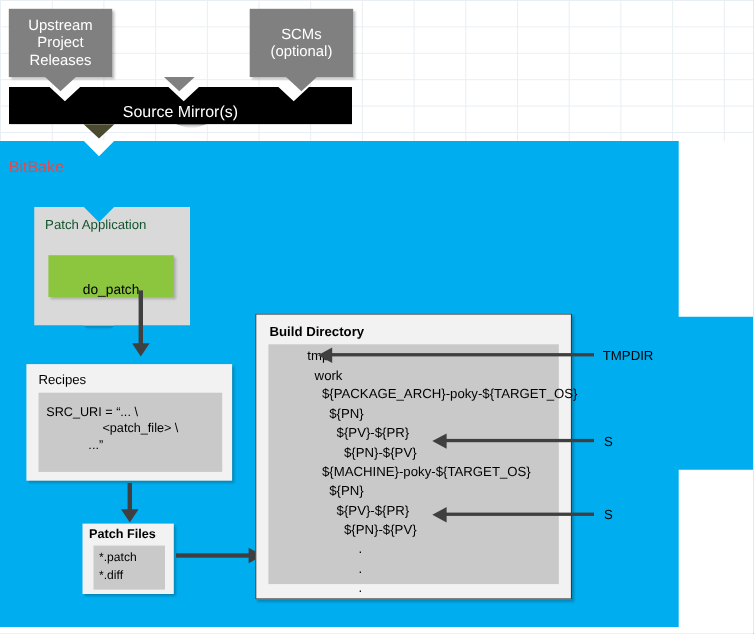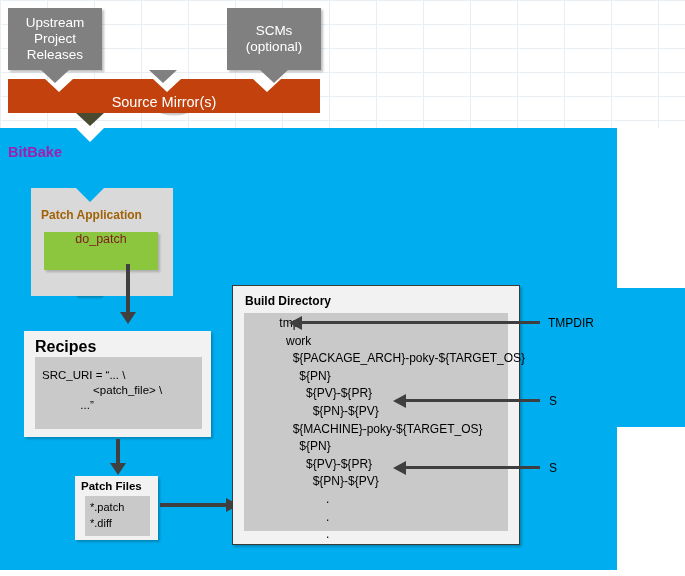--- a/index.html
+++ b/index.html
@@ -47,21 +47,21 @@
     position: absolute;
     width: 0; height: 0;
     border-left: 14px solid transparent;
     border-right: 14px solid transparent;
     border-top: 13px solid #808080;
   }
 
   
   .mirror {
     position: absolute;
-    background: #c2410c;
+    background: #000000;
     color: #ffffff;
     filter: drop-shadow(2px 2px 1px rgba(0,0,0,0.25));
     clip-path: polygon(
       0 0,
       37px 0, 51px 13px, 65px 0,
       145px 0, 159px 13px, 173px 0,
       245px 0, 259px 13px, 273px 0,
       100% 0, 100% 100%,
       180px 100%, 166px 113%, 152px 100%,
       0 100%);
@@ -98,22 +98,22 @@
       685px 299px,
       617px 299px,
       617px 442px,
       0 442px);
   }
   .bitbake-title {
     position: absolute;
     left: 8px;
     top: 144px;
     font-size: 14.5px;
-    font-weight: bold;
-    color: #a21caf;
+    font-weight: normal;
+    color: #ef4444;
   }
 
   
   .patch-app {
     position: absolute;
     left: 31px;
     top: 188px;
     width: 142px;
     height: 108px;
     background: #d9d9d9;
@@ -122,56 +122,56 @@
       0 0,
       45px 0, 59px 14px, 73px 0,
       142px 0,
       142px 108px,
       73px 108px, 59px 122px, 45px 108px,
       0 108px);
   }
   .patch-app-title {
     position: absolute;
     left: 41px;
-    top: 208px;
-    font-size: 12px;
-    font-weight: bold;
-    color: #a16207;
+    top: 197px;
+    font-size: 12px;
+    font-weight: normal;
+    color: #14532d;
   }
   .do-patch {
     position: absolute;
     left: 44px;
     top: 232px;
     width: 114px;
     height: 38px;
     background: #8CC63F;
     display: flex;
-    align-items: flex-start;
+    align-items: flex-end;
     justify-content: center;
     font-size: 12.5px;
-    color: #7f1d1d;
+    color: #000000;
     filter: drop-shadow(2px 2px 1px rgba(0,0,0,0.2));
   }
 
   
   .recipes {
     position: absolute;
     left: 24px;
     top: 331px;
     width: 187px;
     height: 106px;
     background: #f2f2f2;
     filter: drop-shadow(2px 2px 1px rgba(0,0,0,0.22));
   }
   .recipes-title {
     position: absolute;
     left: 35px;
     top: 338px;
-    font-size: 16px;
-    font-weight: bold;
+    font-size: 12px;
+    font-weight: normal;
     color: #000000;
   }
   .recipes-inner {
     position: absolute;
     left: 35px;
     top: 357px;
     width: 167px;
     height: 72px;
     background: #c9c9c9;
   }

